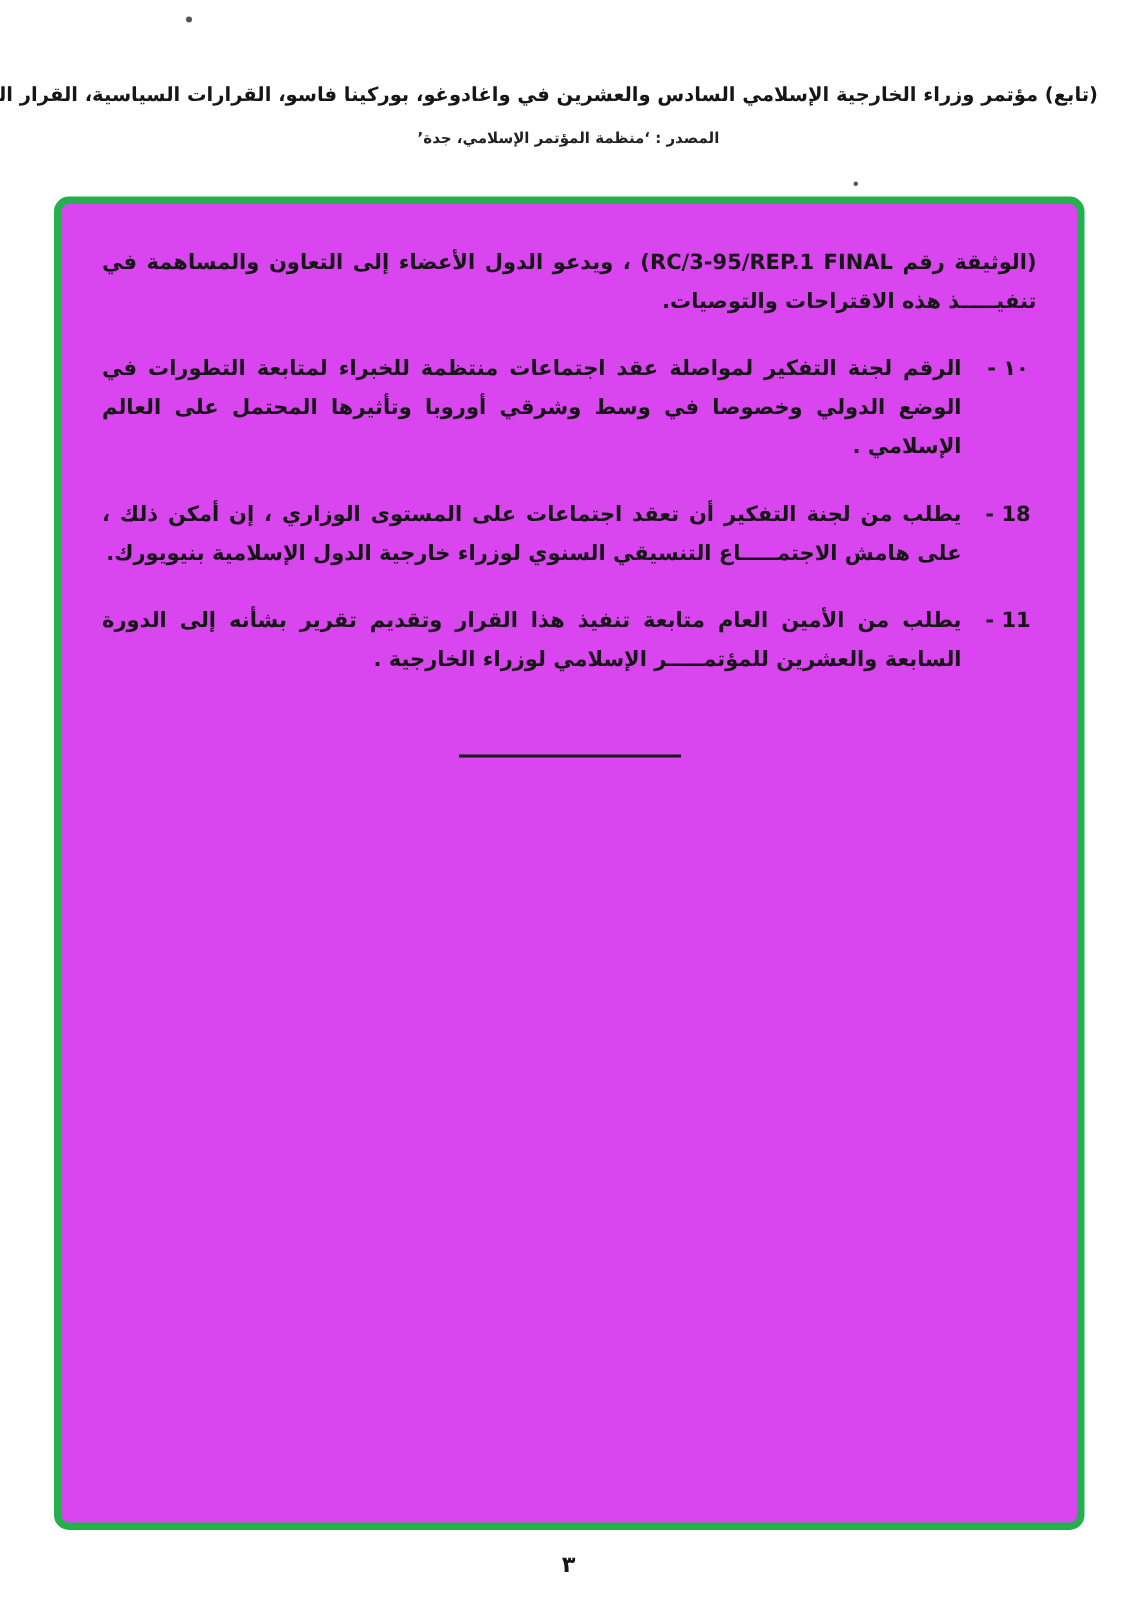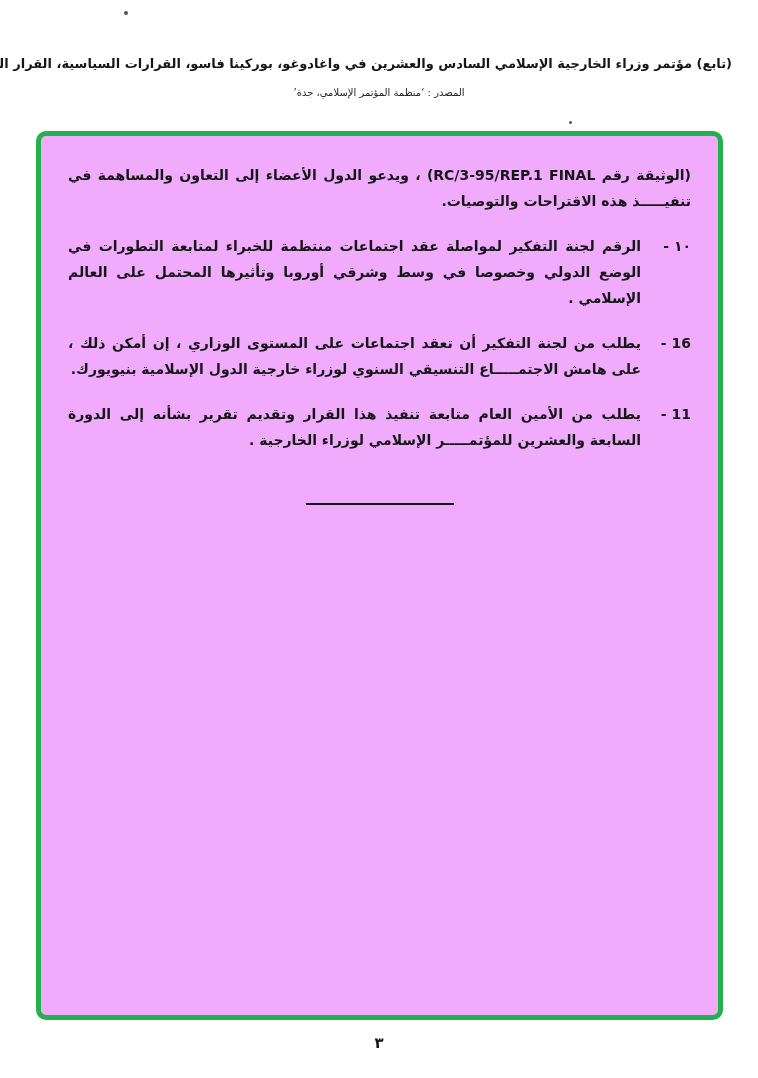--- a/index.html
+++ b/index.html
@@ -27,35 +27,35 @@
   }
 
   .source-line {
     position: absolute;
     top: 87px;
     left: 0;
     right: 0;
     direction: rtl;
     text-align: center;
     font-size: 10px;
-    font-weight: normal;
+    font-weight: bold;
     color: #222;
   }
 
   .content-frame {
     position: absolute;
     top: 131px;
     left: 36px;
     width: 687px;
     height: 889px;
     border: 5px solid #22b14c;
     border-radius: 10px;
     padding: 26px 27px 0 27px;
     direction: rtl;
-    background: #f0abfc;
+    background: #d946ef;
   }
 
   .intro-paragraph {
     font-size: 14px;
     font-weight: bold;
     line-height: 26px;
     text-align: justify;
   }
   .intro-paragraph .lead { font-weight: 900; }
 
@@ -64,20 +64,21 @@
     gap: 12px;
     margin-top: 19px;
     font-size: 14px;
     font-weight: bold;
     line-height: 26px;
     direction: rtl;
   }
   .resolution-item .item-num {
     flex: 0 0 38px;
     white-space: nowrap;
+    text-align: center;
   }
   .resolution-item .item-body {
     flex: 1;
     text-align: justify;
   }
   .resolution-item .lead { font-weight: 900; }
 
   .end-divider {
     width: 148px;
     border-top: 2px solid #161616;
@@ -115,21 +116,21 @@
 <div class="content-frame" style="border-color: rgb(34, 177, 76);">
 
   <p class="intro-paragraph"><span>(الوثيقة رقم RC/3-95/REP.1 FINAL) ، </span><span class="lead">ويدعو</span><span> الدول الأعضاء إلى التعاون والمساهمة في تنفيـــــذ هذه الاقتراحات والتوصيات.</span></p>
 
   <div class="resolution-item">
     <span class="item-num">١٠ -</span>
     <p class="item-body"><span class="lead">الرقم</span><span> لجنة التفكير لمواصلة عقد اجتماعات منتظمة للخبراء لمتابعة التطورات في الوضع الدولي وخصوصا في وسط وشرقي أوروبا وتأثيرها المحتمل على العالم الإسلامي .</span></p>
   </div>
 
   <div class="resolution-item">
-    <span class="item-num">16 -</span>
+    <span class="item-num">18 -</span>
     <p class="item-body"><span class="lead">يطلب</span><span> من لجنة التفكير أن تعقد اجتماعات على المستوى الوزاري ، إن أمكن ذلك ، على هامش الاجتمـــــاع التنسيقي السنوي لوزراء خارجية الدول الإسلامية بنيويورك.</span></p>
   </div>
 
   <div class="resolution-item">
     <span class="item-num">11 -</span>
     <p class="item-body"><span class="lead">يطلب</span><span> من الأمين العام متابعة تنفيذ هذا القرار وتقديم تقرير بشأنه إلى الدورة السابعة والعشرين للمؤتمـــــر الإسلامي لوزراء الخارجية .</span></p>
   </div>
 
   <div class="end-divider"></div>
 

